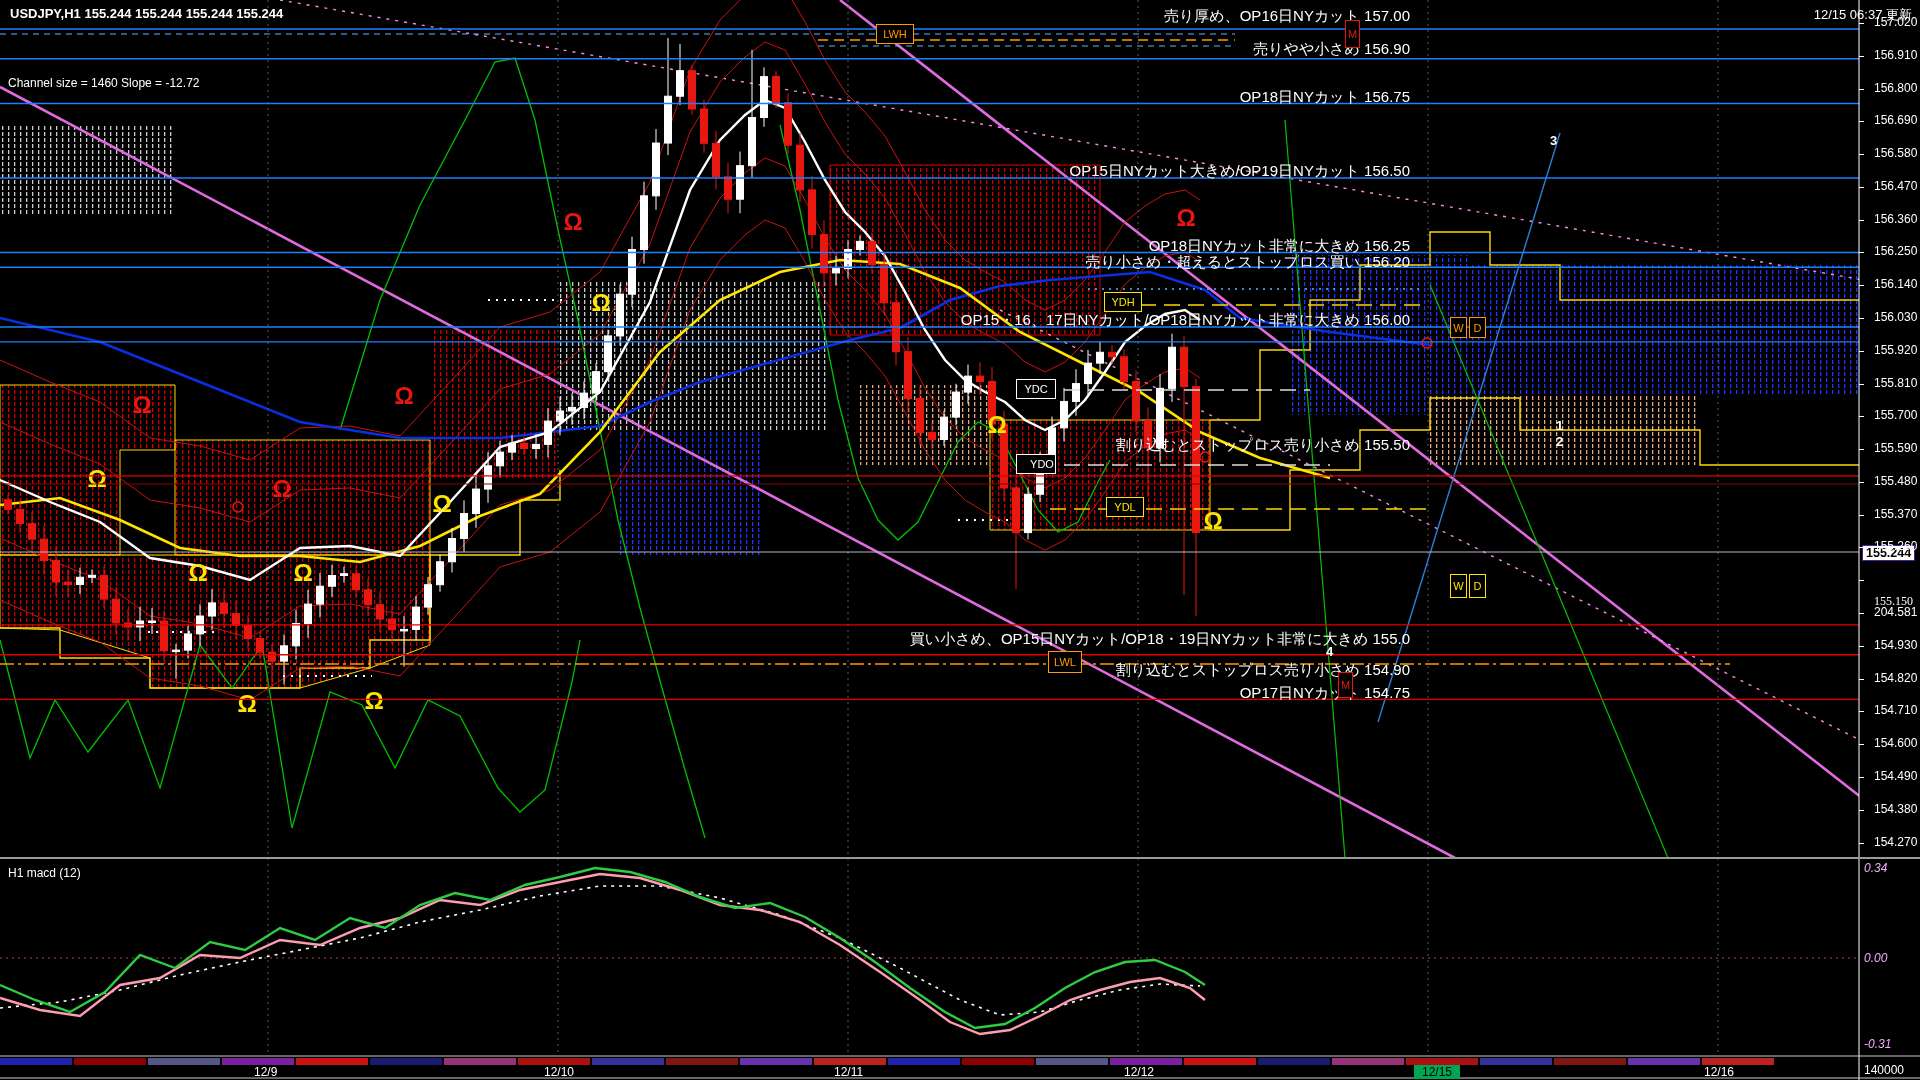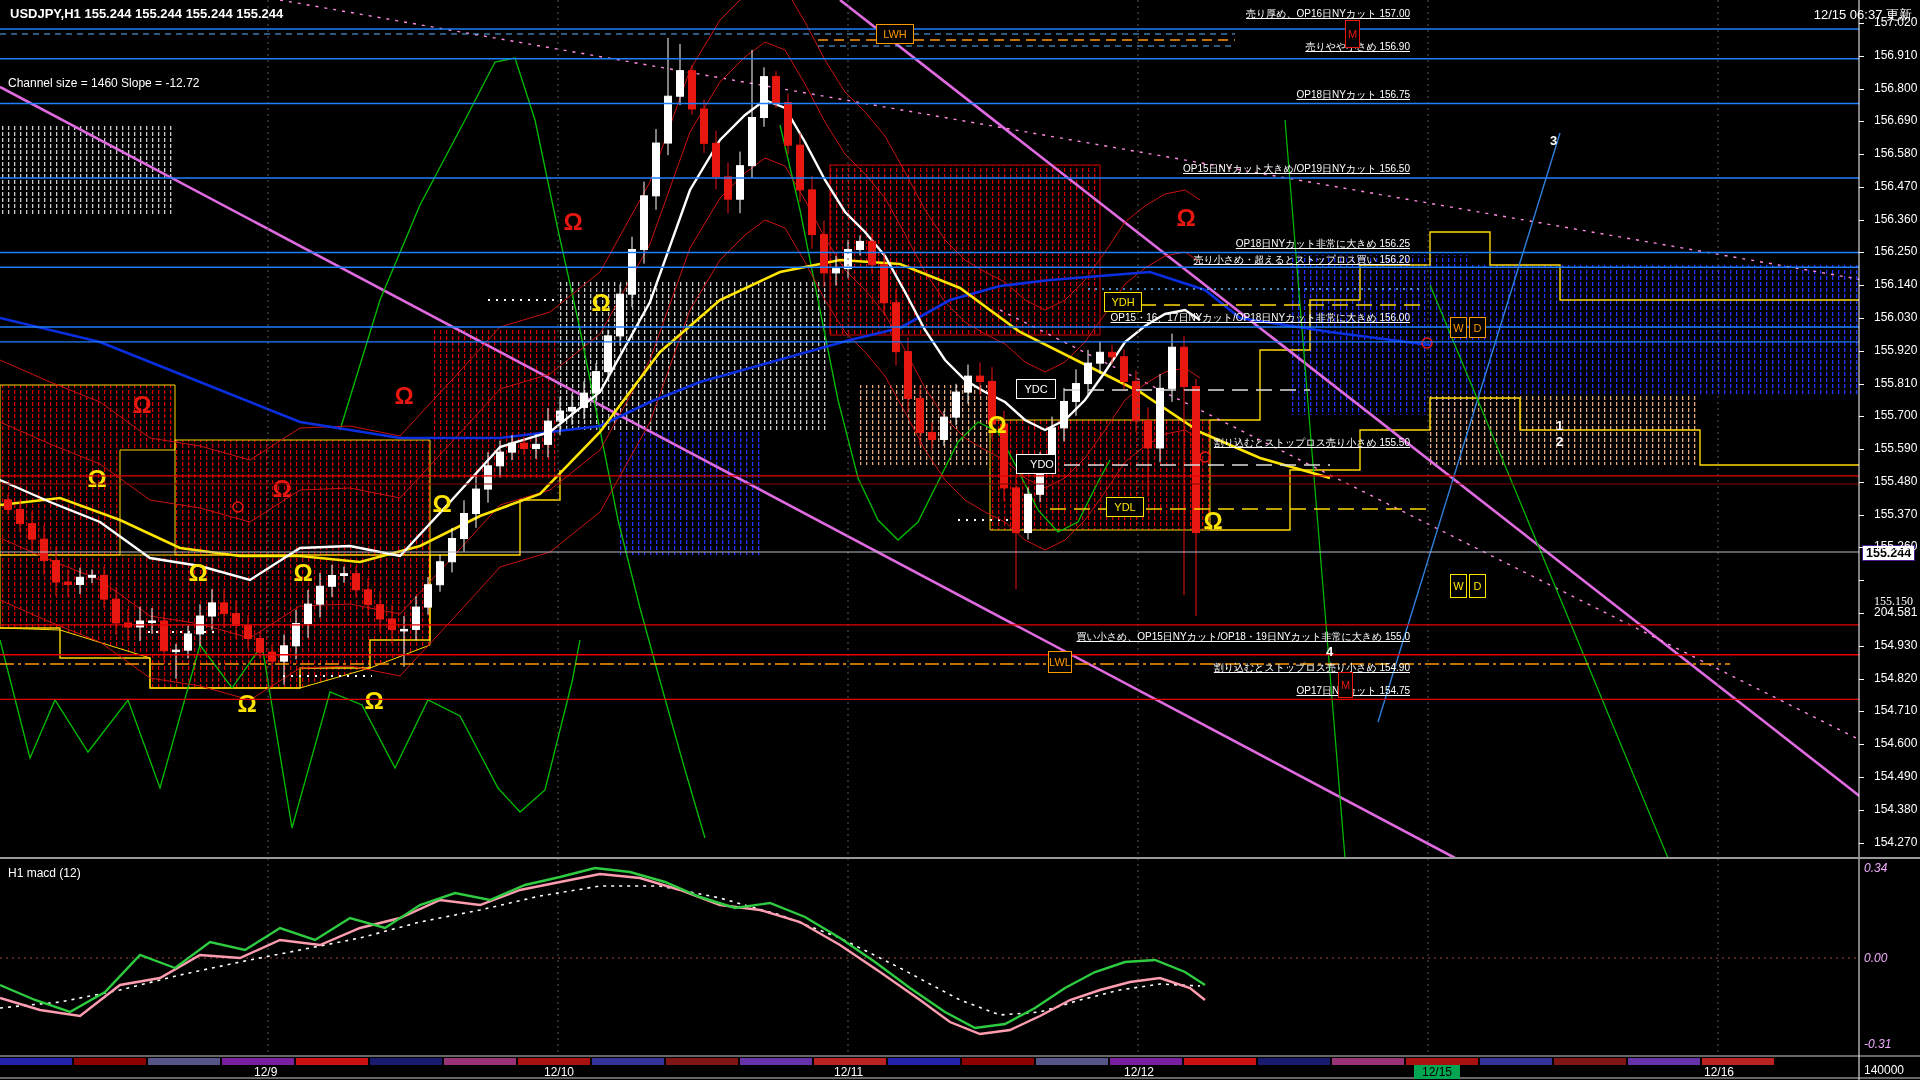--- a/index.html
+++ b/index.html
@@ -5,21 +5,21 @@
   html,body{margin:0;padding:0;background:#000;}
   .screen{position:relative;width:1920px;height:1080px;background:#000;overflow:hidden;
           font-family:"Liberation Sans",sans-serif;}
   svg text{font-family:"Liberation Sans",sans-serif;}
   .ovl{position:absolute;color:#fff;white-space:nowrap;}
   #titlebar{left:10px;top:6px;font-size:13px;font-weight:bold;}
   #updated{right:8px;top:6px;font-size:13px;}
   #channel{left:8px;top:76px;font-size:12px;}
   #watermark{left:58px;top:62px;font-size:52px;font-weight:bold;color:#f0f0f0;letter-spacing:2px;}
   #macdlabel{left:8px;top:866px;font-size:12px;}
-  .ann{position:absolute;right:510px;font-size:10px;color:#fff;text-align:left;white-space:nowrap;text-decoration:underline;}
+  .ann{position:absolute;right:510px;font-size:15px;color:#fff;text-align:left;white-space:nowrap;}
   .lbox{position:absolute;font-size:11px;display:flex;align-items:center;justify-content:center;
         background:#000;box-sizing:border-box;}
   .axis-label{position:absolute;left:1874px;color:#fff;font-size:12px;white-space:nowrap;}
   .axis-tick{position:absolute;left:1859px;width:5px;height:1px;background:#fff;}
   .pricebox{position:absolute;left:1862px;background:#fff;color:#000;font-size:12.5px;font-weight:bold;
             padding:0 3px;border:1px solid #4c1d95;}
   .mnum{position:absolute;color:#fff;font-size:13px;font-weight:bold;}
   .date-label{position:absolute;top:1065px;color:#fff;font-size:12px;}
   .date-label.hl{background:#00a651;color:#000;padding:0 8px;}
   #vol{position:absolute;left:1864px;top:1063px;color:#fff;font-size:12px;}
@@ -449,21 +449,21 @@
       <div class="lbox" style="left:876px;top:24px;width:38px;height:20px;border:1px solid #ff9900;color:#ff9900;">LWH</div>
       <div class="lbox" style="left:1345px;top:20px;width:15px;height:28px;border:1px solid #e81710;color:#e81710;">M</div>
       <div class="lbox" style="left:1104px;top:292px;width:38px;height:20px;border:1px solid #ffe400;color:#ffe400;">YDH</div>
       <div class="lbox" style="left:1450px;top:317px;width:17px;height:21px;border:1px solid #ff9900;color:#ff9900;">W</div>
       <div class="lbox" style="left:1469px;top:317px;width:17px;height:21px;border:1px solid #ff9900;color:#ff9900;">D</div>
       <div class="lbox" style="left:1016px;top:379px;width:40px;height:20px;border:1px solid #ffffff;color:#ffffff;">YDC</div>
       <div class="lbox" style="left:1016px;top:454px;width:40px;height:20px;border:1px solid #ffffff;color:#ffffff;padding-left:12px;">YDO</div>
       <div class="lbox" style="left:1106px;top:497px;width:38px;height:20px;border:1px solid #ffe400;color:#ffe400;">YDL</div>
       <div class="lbox" style="left:1450px;top:574px;width:17px;height:24px;border:1px solid #ffe400;color:#ffe400;">W</div>
       <div class="lbox" style="left:1469px;top:574px;width:17px;height:24px;border:1px solid #ffe400;color:#ffe400;">D</div>
-      <div class="lbox" style="left:1048px;top:651px;width:24px;height:22px;border:1px solid #ff9900;color:#ff9900;">LWL</div>
+      <div class="lbox" style="left:1048px;top:651px;width:34px;height:22px;border:1px solid #ff9900;color:#ff9900;">LWL</div>
       <div class="lbox" style="left:1338px;top:672px;width:15px;height:26px;border:1px solid #e81710;color:#e81710;">M</div>
       <div class="mnum" style="left:1550px;top:133px;">3</div>
       <div class="mnum" style="left:1556px;top:418px;">1</div>
       <div class="mnum" style="left:1556px;top:434px;">2</div>
       <div class="mnum" style="left:1326px;top:644px;">4</div>
       <div class="date-label" style="left:254px;">12/9</div>
       <div class="date-label" style="left:544px;">12/10</div>
       <div class="date-label" style="left:834px;">12/11</div>
       <div class="date-label" style="left:1124px;">12/12</div>
       <div class="date-label hl" style="left:1414px;">12/15</div>

